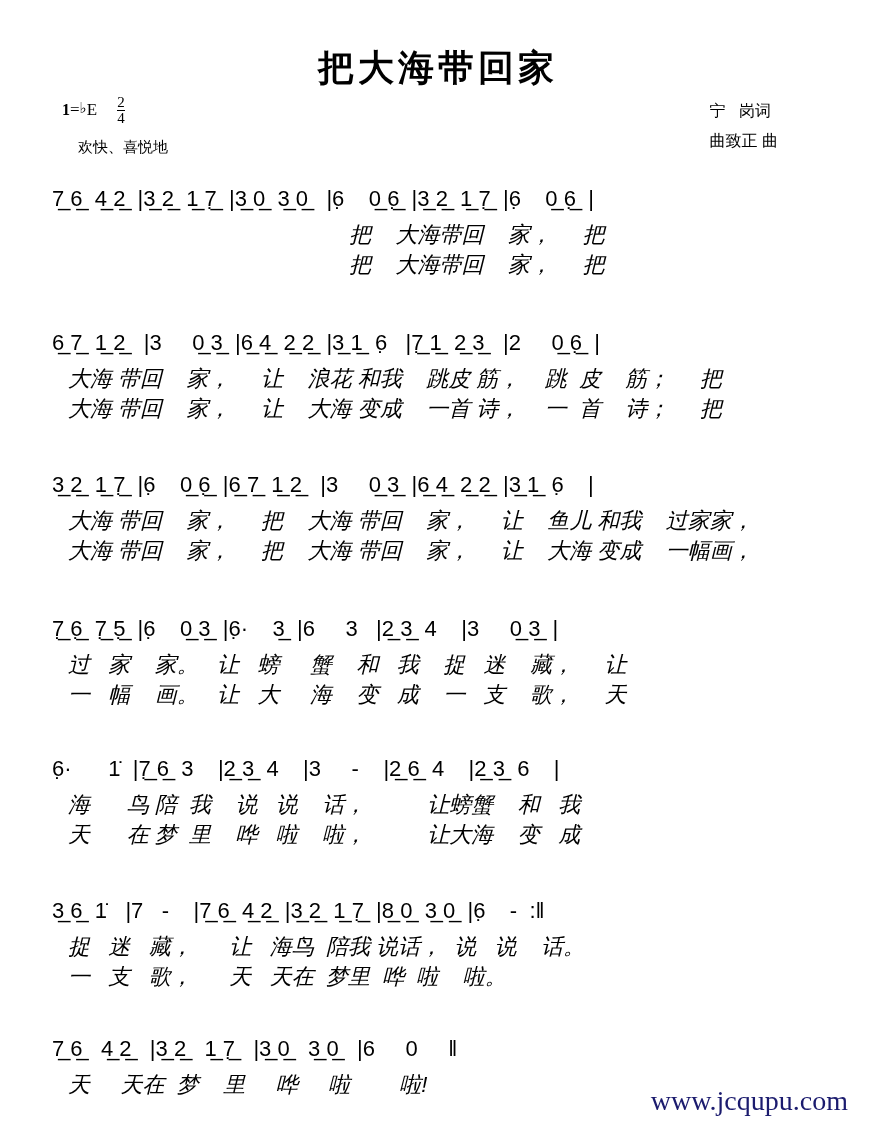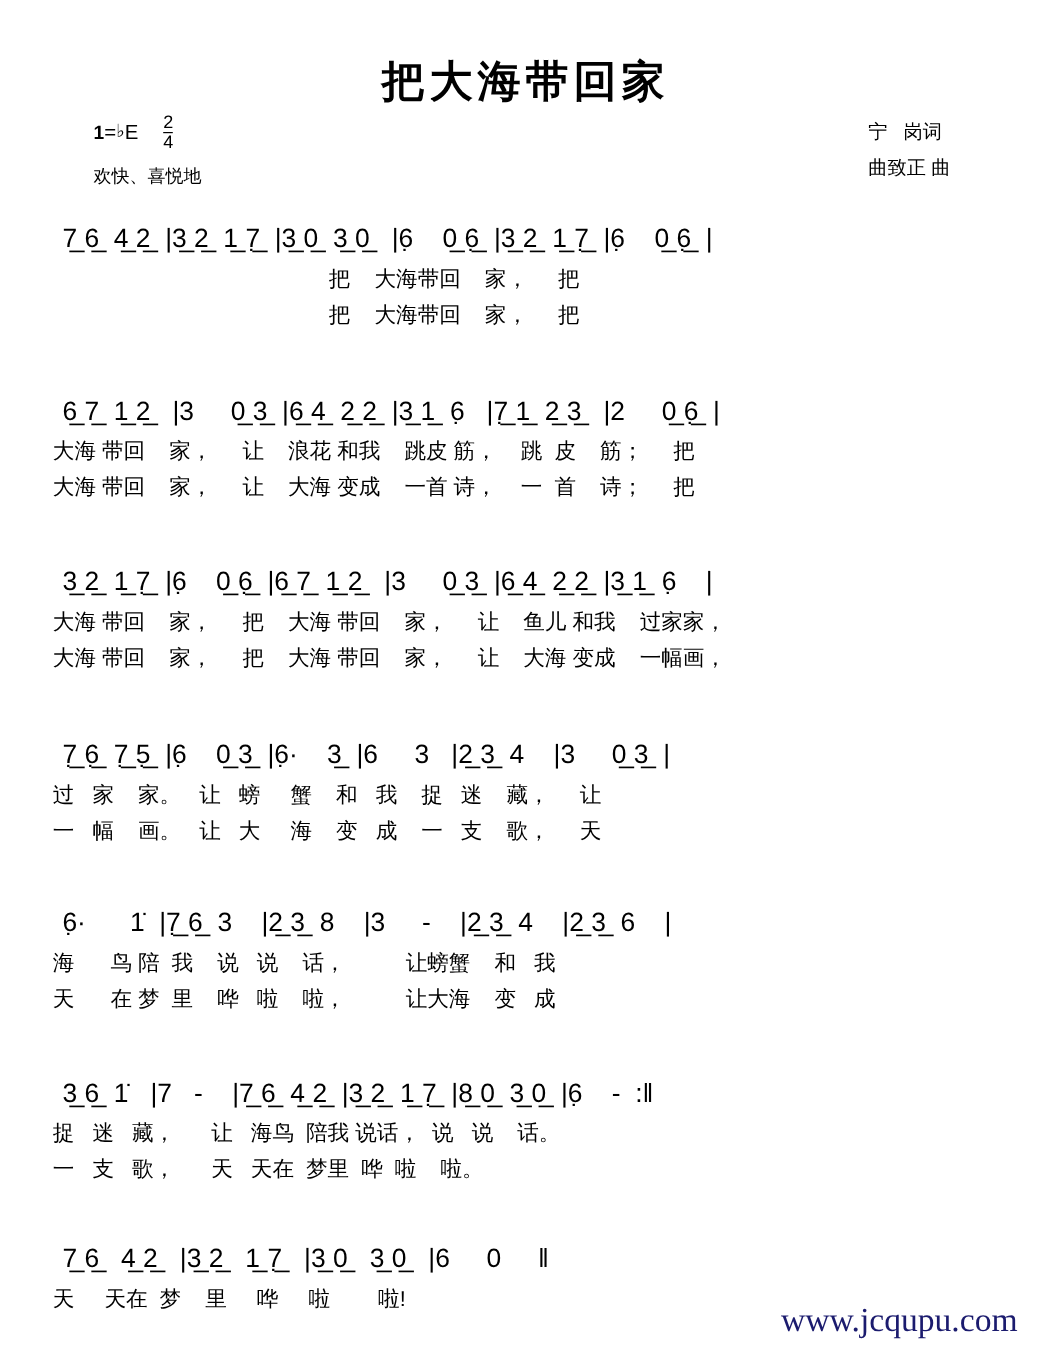--- a/index.html
+++ b/index.html
@@ -16,61 +16,62 @@
   .title {
     position:absolute; top:34px; left:0; width:876px;
     text-align:center;
     font-family: "Liberation Serif", serif;
     font-weight:bold;
     font-size:36px;
     letter-spacing:4px;
   }
 
   .keyblock {
-    position:absolute; top:86px; left:78px;
+    position:absolute; top:86px; left:62px;
     font-size:17px;
-    font-family:Liberation Sans, sans-serif;
+    font-family:Liberation Serif, serif;
   }
   .keyblock .k1 { font-weight:bold; font-size:16px; }
   .flat { font-size:15px; vertical-align:2px; }
   .meter {
     display:inline-block; vertical-align:middle;
     margin-left:16px; text-align:center; line-height:1.0;
     font-size:15px; position:relative; top:-1px;
   }
   .meter .num { display:block; }
   .meter .den { display:block; border-top:1.3px solid #000; padding-top:0px; }
 
   .tempo {
     position:absolute; top:128px; left:78px;
     font-size:15px; font-family:Liberation Serif, serif;text-align:center;
   }
 
   .credits {
-    position:absolute; top:86px; right:84px;
+    position:absolute; top:86px; right:98px;
     font-size:16px; line-height:1.9;
     text-align:left;
     font-family:"Liberation Sans", sans-serif;
   }
   .credits div { white-space:pre; }
 
   
   .system { position:absolute; left:0; width:876px; }
   .notes {
     position:absolute; left:52px; top:0;
     font-size:22px;
     font-family:Liberation Sans, sans-serif;
     white-space:pre;
     letter-spacing:0px;
   }
   .lyric {
-    position:absolute; left:44px;
-    font-size:18px;
+    position:absolute; left:68px;
+    font-size:22px;
     font-family:"Liberation Sans", sans-serif;
     white-space:pre;
+    font-style:italic;
   }
   .lyric.l1 { top:34px; }
   .lyric.l2 { top:64px; }
 
   .watermark {
     position:absolute; right:28px; bottom:18px;
     font-size:28px; color:#1b1b6e;
     font-family:"Liberation Serif", serif;
   }
 </style>
@@ -114,21 +115,21 @@
     <div class="lyric l2">大海 带回    家，     把    大海 带回    家，     让    大海 变成    一幅画，</div>
   </div>
 
   <div class="system" style="top:606px">
     <div class="notes">7̣̲ 6̣̲  7̣̲ 5̣̲  |6̣    0̲ 3̲  |6̣·    3̲  |6     3   |2̲ 3̲  4    |3     0̲ 3̲  |</div>
     <div class="lyric l1">过   家    家。   让   螃     蟹    和   我    捉   迷    藏，     让</div>
     <div class="lyric l2">一   幅    画。   让   大     海    变   成    一   支    歌，     天</div>
   </div>
 
   <div class="system" style="top:746px">
-    <div class="notes">6̣·      1̇  |7̣̲ 6̲  3    |2̲ 3̲  8    |3     -    |2̲ 3̲  4    |2̲ 3̲  6    |</div>
+    <div class="notes">6̣·      1̇  |7̣̲ 6̲  3    |2̲ 3̲  4    |3     -    |2̲ 6̲  4    |2̲ 3̲  6    |</div>
     <div class="lyric l1">海      鸟 陪  我    说   说    话，          让螃蟹    和   我</div>
     <div class="lyric l2">天      在 梦  里    哗   啦    啦，          让大海    变   成</div>
   </div>
 
   <div class="system" style="top:888px">
     <div class="notes">3̲ 6̲  1̇   |7   -    |7̲ 6̲  4̲ 2̲  |3̲ 2̲  1̲ 7̣̲  |8̲ 0̲  3̲ 0̲  |6̣    -  :‖</div>
     <div class="lyric l1">捉   迷   藏，      让   海鸟  陪我 说话，  说   说    话。</div>
     <div class="lyric l2">一   支   歌，      天   天在  梦里  哗  啦    啦。</div>
   </div>
 

